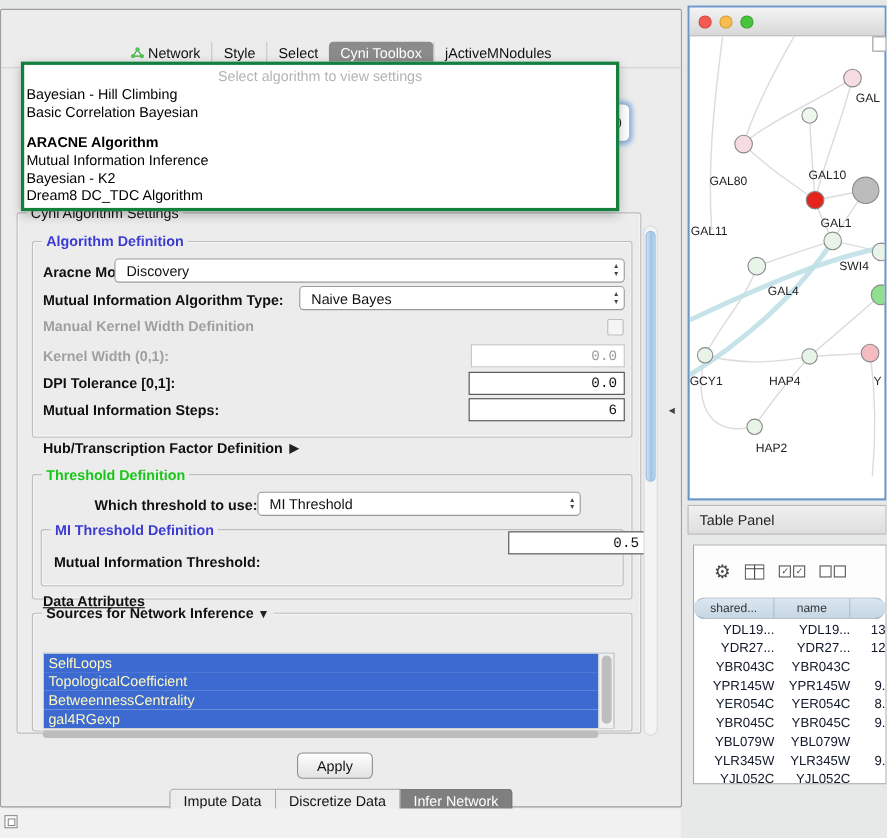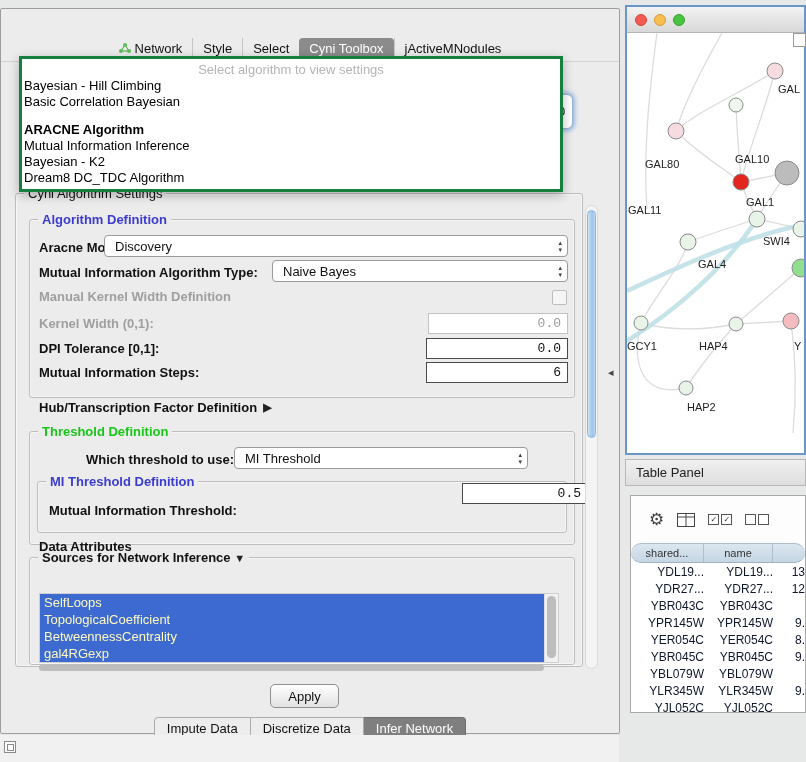--- a/index.html
+++ b/index.html
@@ -240,21 +240,21 @@
     <div class="tfield" style="left:420px;top:474px;width:126px;margin-left:41px;">
       <span>0.5</span>
     </div>
 
     <div class="group" style="left:28px;top:548px;width:544px;height:106px;">
       <span class="gtitle">
         <span>Sources for Network Inference</span>
         <span class="tri">▼</span>
       </span>
     </div>
-    <span class="flabel" style="left:38px;top:530px;">Data Attributes</span>
+    <span class="flabel" style="left:38px;top:530px;text-decoration:underline;">Data Attributes</span>
 
     <div id="attr-list">
       <div class="attr-item">SelfLoops</div>
       <div class="attr-item">TopologicalCoefficient</div>
       <div class="attr-item">BetweennessCentrality</div>
       <div class="attr-item">gal4RGexp</div>
       <div id="attr-vscroll">
           <div class="thumb"></div>
         </div>
     </div>

